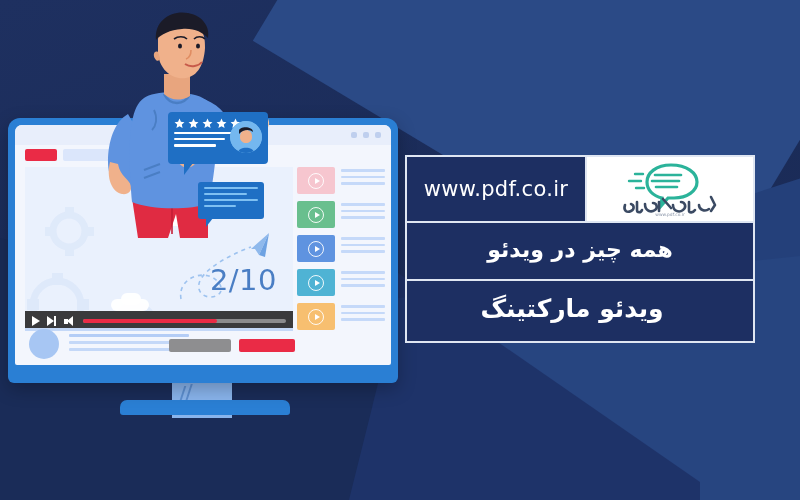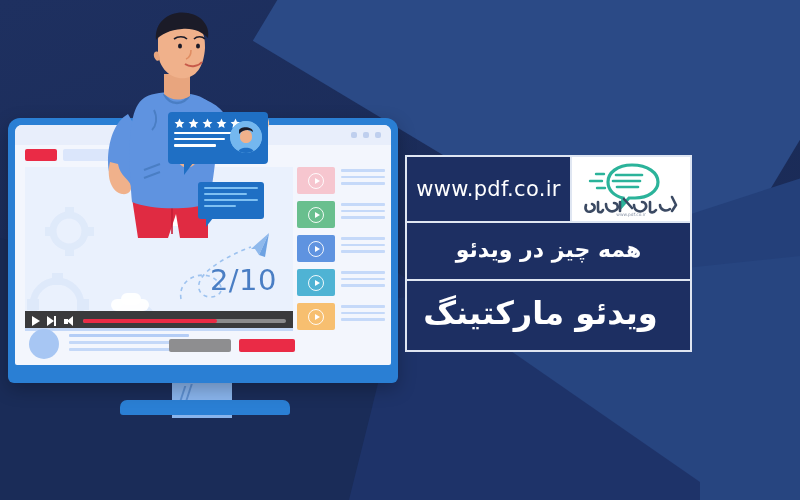--- a/index.html
+++ b/index.html
@@ -207,21 +207,21 @@
     width: 66px; height: 37px; background:#1f6fc4; border-radius: 3px;
     z-index: 6; padding: 5px 6px; box-sizing: border-box;
   }
   .bub-msg i{ display:block; height:2.4px; background:#7fc0f2; margin-bottom:3.6px; border-radius:1px;}
   .bub-msg .tail{
     position:absolute; left:8px; bottom:-8px;
     border-left: 7px solid #1f6fc4; border-bottom: 9px solid transparent;
   }
 
   
-  .panel { position: absolute; left: 405px; top: 155px; width: 287px; }
+  .panel { position: absolute; left: 405px; top: 155px; width: 350px; }
   .panel-row {
     border: 2px solid #dfe6f2;
     box-sizing: border-box;
     display: flex;
     align-items: stretch;
     margin-bottom: -2px;
   }
   .panel-url {
     background: #1d2f62; color: #fff;
     width: 178px; display:flex; align-items:center; justify-content:center;
@@ -236,21 +236,21 @@
     padding: 4px 0;
   }
   .panel-head {
     background:#1d2f62; color:#fff;
     width:100%; text-align:center;
     font-size: 22px; font-weight: bold;
     direction: rtl;
     padding: 14px 0 17px 0;
     font-family: "DejaVu Sans", sans-serif;
   }
-  .panel-head.big { font-size: 32px; padding: 13px 16px 18px 0;}
+  .panel-head.big { font-size: 25px; padding: 13px 16px 18px 0;}
 </style>
 </head>
 <body>
 
 <div id="stage">
 
   <div class="bg-base"></div>
   <div class="bg-shape bg-diag-right"></div>
   <div class="bg-shape bg-diag-right2"></div>
   <div class="bg-shape bg-diag-bottom"></div>

